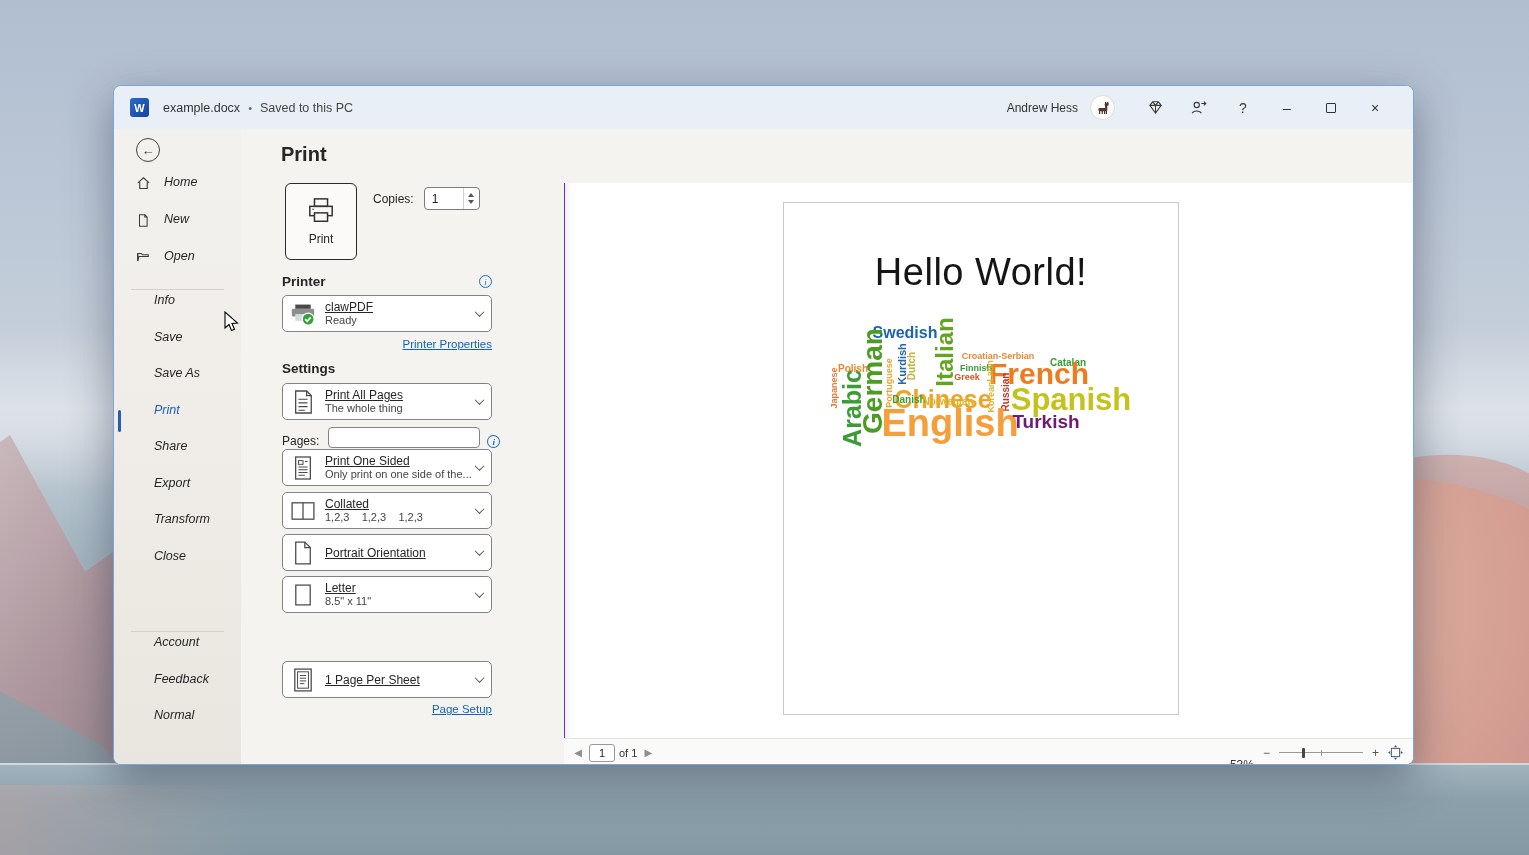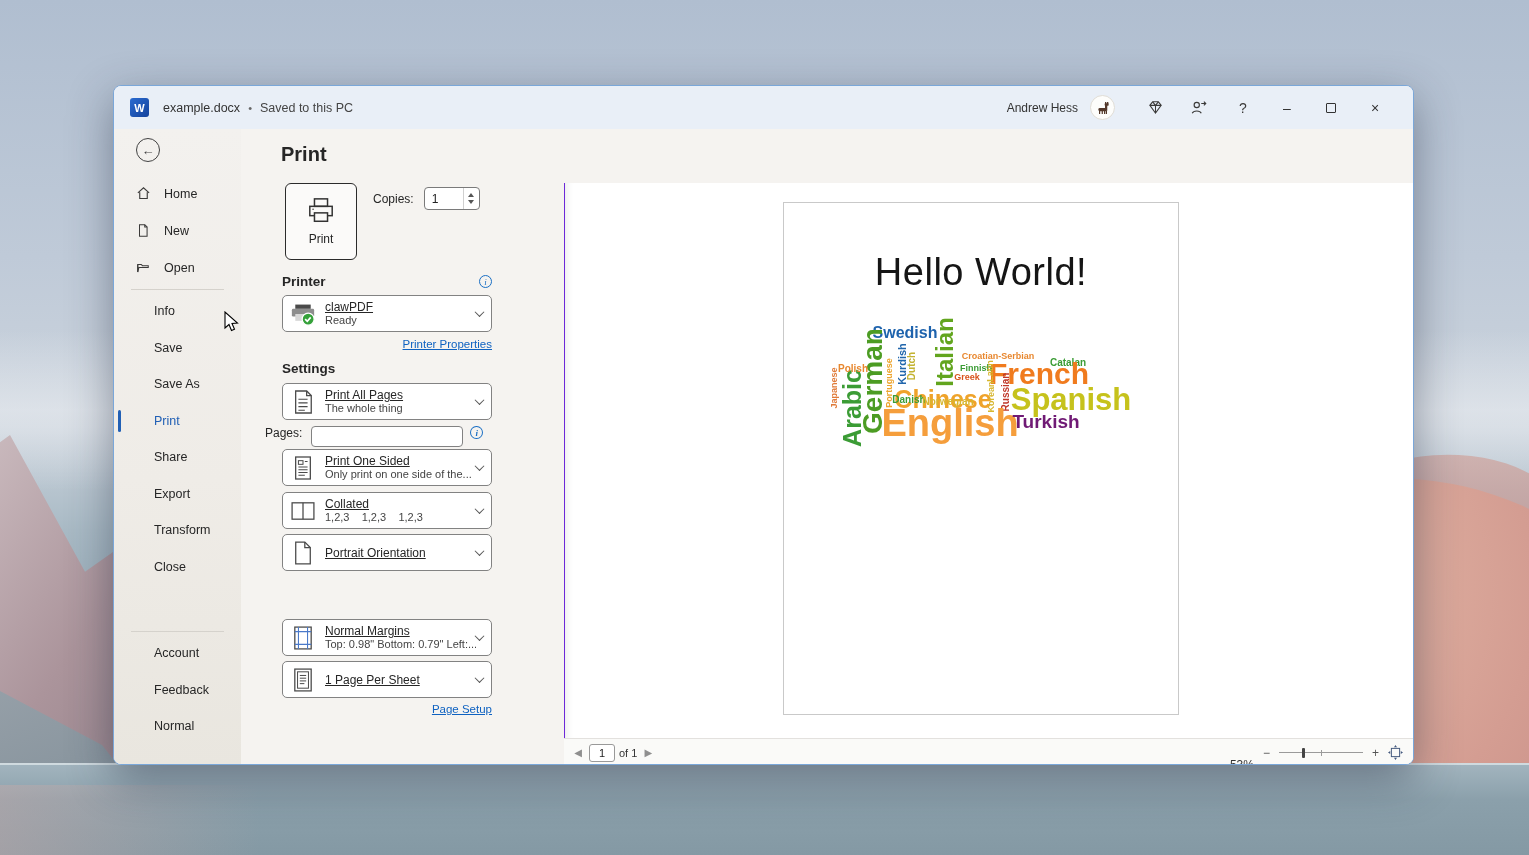--- a/index.html
+++ b/index.html
@@ -46,21 +46,21 @@
   .maxbox { width:10px; height:10px; border:1.2px solid #333; border-radius:1px; }
 
   .win-body { display:flex; height:637px; }
 
   
   .sidebar { width:127px; flex:0 0 127px; background:linear-gradient(180deg,#f3f1ee 0%,#efece7 55%,#e9e6df 100%);
              position:relative; padding-top:9px; font-size:12.5px; color:#262626; }
   .back-btn { width:24px; height:24px; border:1.6px solid #424242; border-radius:50%; margin-left:22px;
               display:flex; align-items:center; justify-content:center; font-size:13px; color:#424242; background:transparent; }
   .nav-top { margin-top:13px; }
-  .nav-item { height:37px; display:flex; align-items:center; padding-left:21px; position:relative; cursor:default; }
+  .nav-item { height:37px; display:flex; padding-left:21px; position:relative; cursor:default;font-style:italic; }
   .nav-item .ic { width:16px; height:16px; margin-right:13px; display:flex; align-items:center; justify-content:center; }
   .nav-item.plain { padding-left:40px; height:36.5px; }
   .nav-item.selected { color:#2160b5; }
   .nav-item.selected::before { content:""; position:absolute; left:4px; top:7px; width:3px; height:22px; background:#2160b5; border-radius:2px; }
   .side-sep { height:1px; background:#d5d2cc; margin:3px 17px; }
   .side-sep.lower { margin-top:46px; }
 
   
   .content { flex:1; position:relative; background:#f5f3f0; }
   .page-title { position:absolute; left:40px; top:14px; font-size:20px; font-weight:600; color:#262626; }
@@ -86,21 +86,21 @@
   .dd { position:absolute; left:41px; width:210px; height:37px; background:#fff; border:1px solid #828282;
         border-radius:5px; display:flex; align-items:center; padding:0 8px 0 6px; }
   .dd .dd-icon { width:28px; height:26px; display:flex; align-items:center; justify-content:center; margin-right:8px; flex:0 0 28px; }
   .dd .dd-text { flex:1; display:flex; flex-direction:column; justify-content:center; min-width:0; }
   .dd .dd-title { font-size:12px; color:#262626; line-height:14px; white-space:nowrap; overflow:hidden;text-decoration:underline; }
   .dd .dd-sub { font-size:11px; color:#444; line-height:13px; white-space:pre; overflow:hidden; }
   .chev { width:7px; height:7px; border-right:1.4px solid #555; border-bottom:1.4px solid #555;
           transform:rotate(45deg) translate(-1px,-1px); flex:0 0 7px; }
   .link { position:absolute; width:210px; left:41px; text-align:right; font-size:11.5px; color:#0f62c1; text-decoration:underline; }
 
-  .pages-row { position:absolute; left:24px; top:297px; width:218px; height:22px; display:flex; align-items:flex-start; }
+  .pages-row { position:absolute; left:41px; top:297px; width:218px; height:22px; display:flex; align-items:flex-end; }
   .pages-lbl { font-size:12px; color:#262626; margin-right:9px; }
   .pages-input { width:152px; height:21px; border:1px solid #828282; border-radius:4px; background:#fff;
                  font-size:12px; padding:0 6px; outline:none; font-family:inherit; }
   .pages-row .info-i { margin-left:7px; }
 
   
   .preview { position:absolute; left:323px; top:54px; right:0; bottom:28px; background:#fff; border-left:1px solid #6d28d9;
              box-shadow:inset 10px 0 10px -10px rgba(0,0,0,.12); }
   .doc-page { position:absolute; left:218px; top:19px; width:396px; height:513px; background:#fff; border:1px solid #c9c9c9; }
   .doc-title { position:absolute; left:0; right:0; top:48px; text-align:center; font-size:38px; color:#151515; letter-spacing:.5px; }
@@ -373,34 +373,33 @@
             <path d="M3 2h10l6 6v18H3z"></path>
               <path d="M13 2v6h6"></path>
           </svg>
         </span>
         <span class="dd-text">
           <span class="dd-title">Portrait Orientation</span>
         </span>
         <span class="chev"></span>
       </div>
 
-
-      <div class="dd" style="top:490px;">
-        <span class="dd-icon">
-          <svg width="20" height="26" viewBox="0 0 22 28" fill="none" stroke="#4a4a4a" stroke-width="1.4">
-            <rect x="2" y="2" width="18" height="24"></rect>
-            <path d="M6 2v24M16 2v24M2 7h18M2 21h18" stroke="#4a79c9" stroke-width="1.2"></path>
-          </svg>
-        </span>
-        <span class="dd-text">
-          <span class="dd-title">Normal Margins</span>
-          <span class="dd-sub">Top: 0.98" Bottom: 0.79" Left:...</span>
-        </span>
-        <span class="chev"></span>
-      </div>
+      <div class="dd" style="top:447px;">
+        <span class="dd-icon">
+          <svg width="18" height="24" viewBox="0 0 20 26" fill="none" stroke="#4a4a4a" stroke-width="1.4">
+            <rect x="2" y="2" width="16" height="22"></rect>
+          </svg>
+        </span>
+        <span class="dd-text">
+          <span class="dd-title">Letter</span>
+          <span class="dd-sub">8.5" x 11"</span>
+        </span>
+        <span class="chev"></span>
+      </div>
+
 
       <div class="dd" style="top:532px;">
         <span class="dd-icon">
           <svg width="20" height="26" viewBox="0 0 22 28" fill="none" stroke="#4a4a4a" stroke-width="1.4">
             <rect x="2" y="2" width="18" height="24"></rect>
               <rect x="5" y="5" width="12" height="18" stroke-width="1.1"></rect>
             <path d="M7.5 9h7M7.5 12h7M7.5 15h7M7.5 18h5" stroke-width="1.1"></path>
           </svg>
         </span>
         <span class="dd-text">

